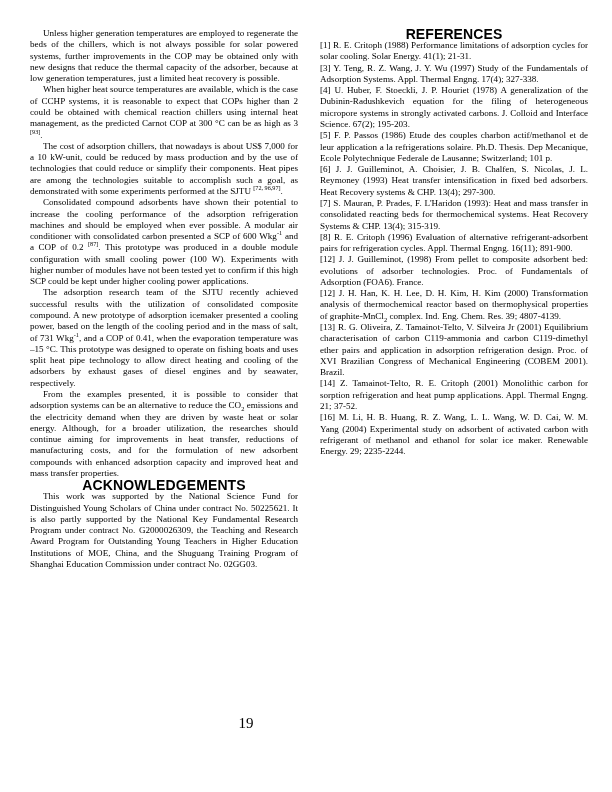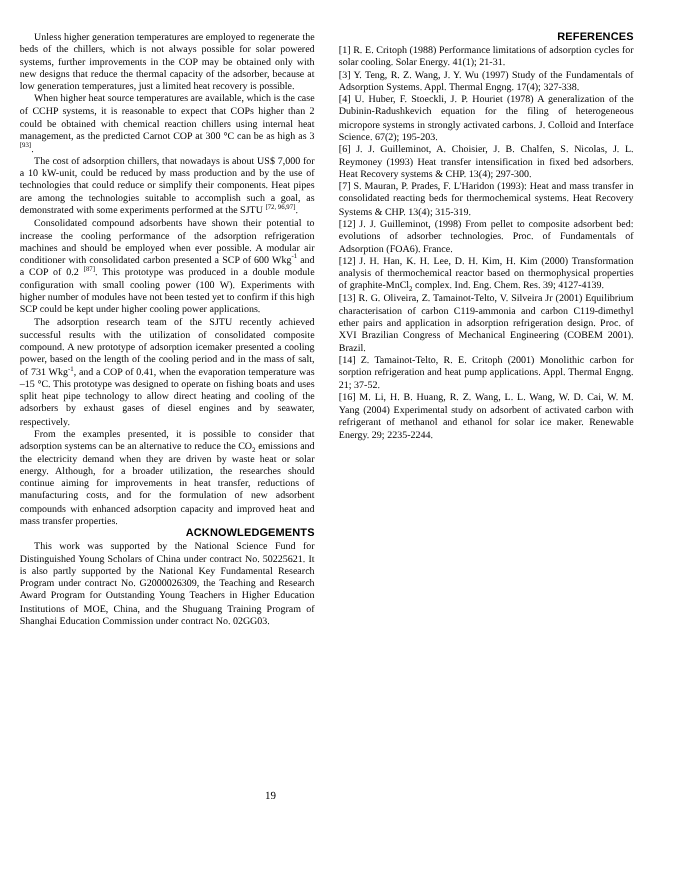--- a/index.html
+++ b/index.html
@@ -15,21 +15,21 @@
     position: relative;
     overflow: hidden;
   }
   .page {
     position: absolute;
     left: 0;
     top: 0;
     width: 492px;
     height: 792px;
     box-sizing: border-box;
-    padding: 28px 30px 20px 18px;
+    padding: 28px 30px 20px 30px;
   }
   .columns {
     display: flex;
     flex-direction: row;
     gap: 22px;
     height: 690px;
   }
   .col {
     width: 268px;
     flex: 0 0 268px;
@@ -45,46 +45,46 @@
   .ref {
     margin: 0;
     font-size: 9.1px;
     line-height: 11.28px;
     text-align: justify;
     text-indent: 0;
   }
   h2.section {
     margin: 0;
     font-family: "Liberation Sans", "DejaVu Sans", sans-serif;
-    font-size: 10px;
+    font-size: 14px;
     font-weight: bold;
     line-height: 12px;
     letter-spacing: 0.1px;
-    text-align: right;
+    text-align: center;
   }
   .gap-before {
     margin-top: 10.5px;
   }
   sup {
     font-size: 6.2px;
     vertical-align: super;
     line-height: 0;
   }
   sub {
     font-size: 6.4px;
     vertical-align: sub;
     line-height: 0;
   }
   .pagenum {
     position: absolute;
     left: 0;
     right: 0;
     top: 718px;
     text-align: center;
-    font-size: 10px;
+    font-size: 15px;
     line-height: 11px;
   }
 </style>
 </head>
 <body>
 
 <div class="page">
   <div class="columns">
 
     <div class="col">
@@ -108,25 +108,27 @@
 
     </div>
 
     <div class="col">
 
       <h2 class="section">REFERENCES</h2>
 
       <p class="ref">[1] R. E. Critoph (1988) Performance limitations of adsorption cycles for solar cooling. Solar Energy. 41(1); 21-31.</p>
       <p class="ref">[3] Y. Teng, R. Z. Wang, J. Y. Wu (1997) Study of the Fundamentals of Adsorption Systems. Appl. Thermal Engng. 17(4); 327-338.</p>
       <p class="ref">[4] U. Huber, F. Stoeckli, J. P. Houriet (1978) A generalization of the Dubinin-Radushkevich equation for the filing of heterogeneous micropore systems in strongly activated carbons. J. Colloid and Interface Science. 67(2); 195-203.</p>
+      <p class="ref">[5] F. P. Passos (1986) Etude des couples charbon actif/methanol et de leur application a la refrigerations solaire. Ph.D. Thesis. Dep Mecanique, Ecole Polytechnique Federale de Lausanne; Switzerland; 101 p.</p>
       <p class="ref">[6] J. J. Guilleminot, A. Choisier, J. B. Chalfen, S. Nicolas, J. L. Reymoney (1993) Heat transfer intensification in fixed bed adsorbers. Heat Recovery systems &amp; CHP. 13(4); 297-300.</p>
       <p class="ref">[7] S. Mauran, P. Prades, F. L'Haridon (1993): Heat and mass transfer in consolidated reacting beds for thermochemical systems. Heat Recovery Systems &amp; CHP. 13(4); 315-319.</p>
+      <p class="ref">[8] R. E. Critoph (1996) Evaluation of alternative refrigerant-adsorbent pairs for refrigeration cycles. Appl. Thermal Engng. 16(11); 891-900.</p>
       <p class="ref">[12] J. J. Guilleminot, (1998) From pellet to composite adsorbent bed: evolutions of adsorber technologies. Proc. of Fundamentals of Adsorption (FOA6). France.</p>
 
-      <p class="ref"><span>[12] J. H. Han, K. H. Lee, D. H. Kim, H. Kim (2000) Transformation analysis of thermochemical reactor based on thermophysical properties of graphite-MnCl</span><sub>2</sub><span> complex. Ind. Eng. Chem. Res. 39; 4127-4139.</span></p>
+      <p class="ref"><span>[12] J. H. Han, K. H. Lee, D. H. Kim, H. Kim (2000) Transformation analysis of thermochemical reactor based on thermophysical properties of graphite-MnCl</span><sub>2</sub><span> complex. Ind. Eng. Chem. Res. 39; 4807-4139.</span></p>
 
       <p class="ref">[13] R. G. Oliveira, Z. Tamainot-Telto, V. Silveira Jr (2001) Equilibrium characterisation of carbon C119-ammonia and carbon C119-dimethyl ether pairs and application in adsorption refrigeration design. Proc. of XVI Brazilian Congress of Mechanical Engineering (COBEM 2001). Brazil.</p>
       <p class="ref">[14] Z. Tamainot-Telto, R. E. Critoph (2001) Monolithic carbon for sorption refrigeration and heat pump applications. Appl. Thermal Engng. 21; 37-52.</p>
       <p class="ref">[16] M. Li, H. B. Huang, R. Z. Wang, L. L. Wang, W. D. Cai, W. M. Yang (2004) Experimental study on adsorbent of activated carbon with refrigerant of methanol and ethanol for solar ice maker. Renewable Energy. 29; 2235-2244.</p>
 
     </div>
 
   </div>
 
   <div class="pagenum">19</div>

